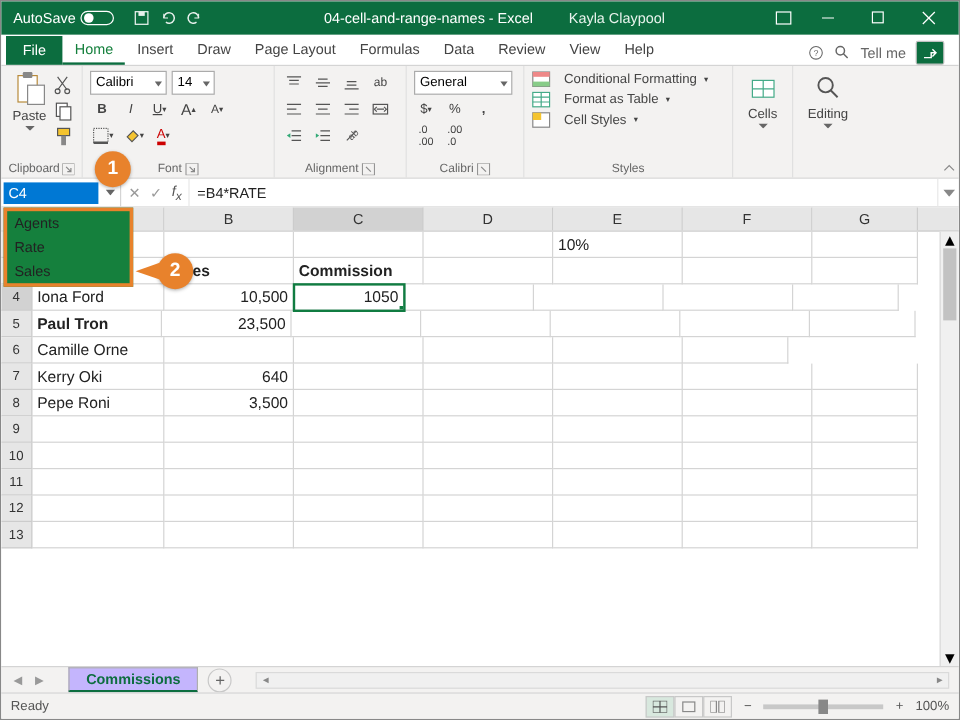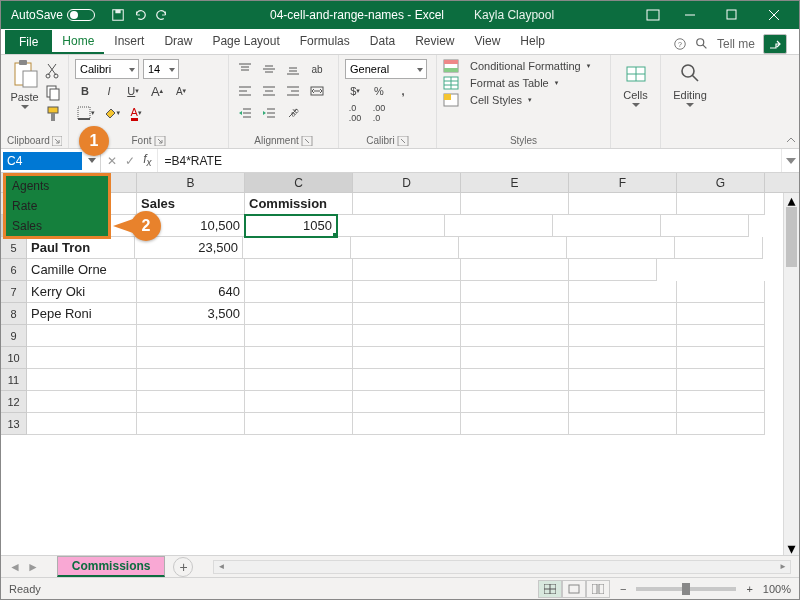--- a/index.html
+++ b/index.html
@@ -77,21 +77,21 @@
 .cell.bold { font-weight: bold; }
 .cell.selected { outline: 2px solid #107c41; outline-offset: -1px; z-index: 5; position: relative; }
 .cell.selected::after { content: ""; position: absolute; right: -3px; bottom: -3px; width: 6px; height: 6px; background: #107c41; }
 .vscroll { position: absolute; right: 0; top: 20px; bottom: 0; width: 16px; background: #f0f0f0; border-left: 1px solid #dadada; }
 .vscroll-thumb { position: absolute; top: 14px; left: 2px; right: 2px; height: 60px; background: #c2c2c2; }
 .vscroll-arr { position: absolute; left: 0; right: 0; height: 14px; display: flex; align-items: center; justify-content: center; }
 
 
 .sheet-bar { position: absolute; bottom: 22px; left: 0; right: 0; height: 22px; background: #f3f2f1; border-top: 1px solid #d4d4d4; display: flex; align-items: center; font-size: 12px; }
 .sheet-nav { display: flex; gap: 6px; padding: 0 8px; color: #999; }
-.sheet-tab { padding: 2px 14px; background: #f9a8d4; border: 1px solid #aeaeae; border-bottom: 2px solid #0c6d3f; color: #0c6d3f; font-weight: 600; margin-left: 10px; }
+.sheet-tab { padding: 2px 14px; background: #c4b5fd; border: 1px solid #aeaeae; border-bottom: 2px solid #0c6d3f; color: #0c6d3f; font-weight: 600; margin-left: 10px; }
 .sheet-add { width: 20px; height: 20px; border: 1px solid #c8c8c8; border-radius: 50%; display: flex; align-items: center; justify-content: center; margin-left: 8px; color: #666; font-size: 14px; }
 .hscroll { flex: 1; margin: 0 8px 0 20px; height: 14px; background: #f0f0f0; position: relative; border: 1px solid #dadada; display: flex; align-items: center; }
 .hscroll::before { content:"◄"; font-size:8px; color:#888; padding:0 3px;}
 .hscroll::after { content:"►"; font-size:8px; color:#888; padding:0 3px; margin-left:auto;}
 
 
 .status-bar { position: absolute; bottom: 0; left: 0; right: 0; height: 22px; background: #f3f2f1; border-top: 1px solid #d4d4d4; display: flex; align-items: center; font-size: 11px; color: #555; padding: 0 8px; }
 .status-right { margin-left: auto; display: flex; align-items: center; gap: 10px; }
 .view-btns { display: flex; gap: 0; }
 .view-btn { width: 24px; height: 18px; border: 1px solid #c8c8c8; display: flex; align-items: center; justify-content: center; }
@@ -488,20 +488,30 @@
         <div class="col-h" style="width: 108px;">B</div>
         <div class="col-h sel" style="width: 108px;">C</div>
         <div class="col-h" style="width: 108px;">D</div>
         <div class="col-h" style="width: 108px;">E</div>
         <div class="col-h" style="width: 108px;">F</div>
         <div class="col-h" style="width: 88px;">G</div>
       </div>
   </div>
   <div class="rows" id="rows">
       <div class="row">
+        <div class="row-h"></div>
+        <div class="cell bold" style="width: 110px;">ons</div>
+        <div class="cell" style="width: 108px;"></div>
+        <div class="cell" style="width: 108px;"></div>
+        <div class="cell" style="width: 108px;"></div>
+        <div class="cell" style="width: 108px;">10%</div>
+        <div class="cell" style="width: 108px;"></div>
+        <div class="cell" style="width: 88px;"></div>
+      </div>
+      <div class="row">
         <div class="row-h">3</div>
         <div class="cell bold" style="width: 110px;">Agent</div>
         <div class="cell bold" style="width: 108px;">Sales</div>
         <div class="cell bold" style="width: 108px;">Commission</div>
         <div class="cell" style="width: 108px;"></div>
         <div class="cell" style="width: 108px;"></div>
         <div class="cell" style="width: 108px;"></div>
         <div class="cell" style="width: 88px;"></div>
       </div>
       <div class="row">

